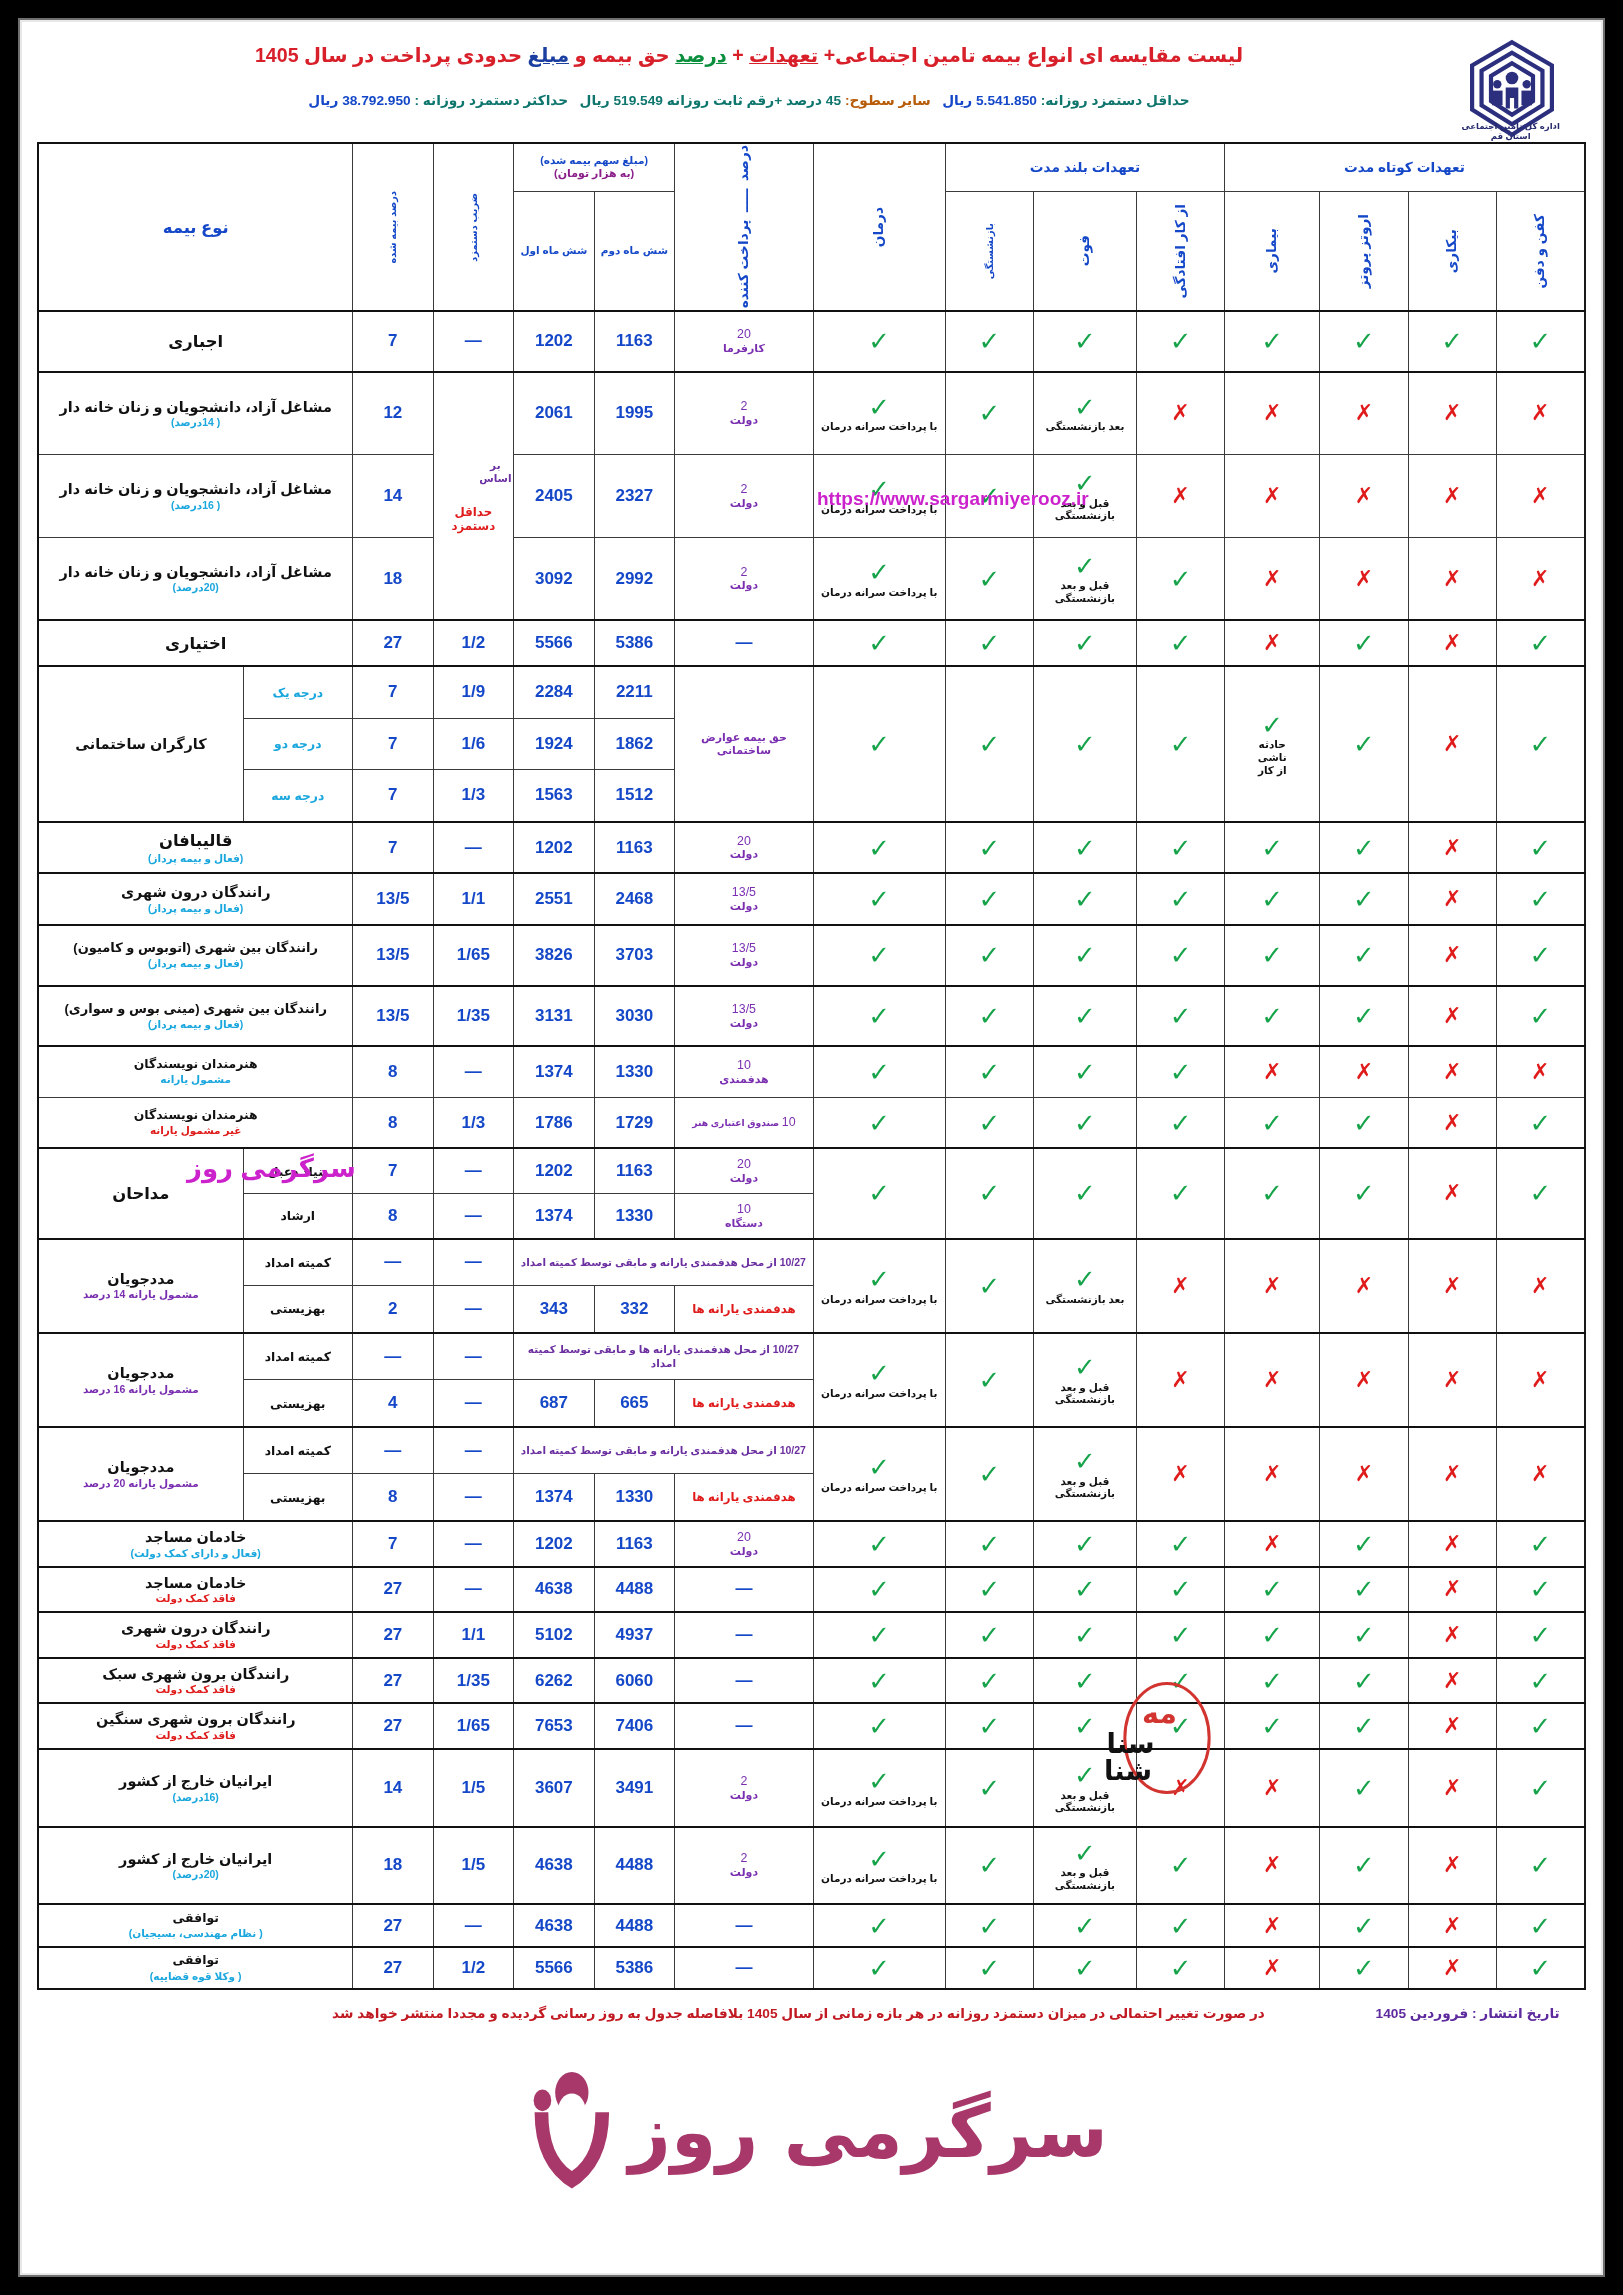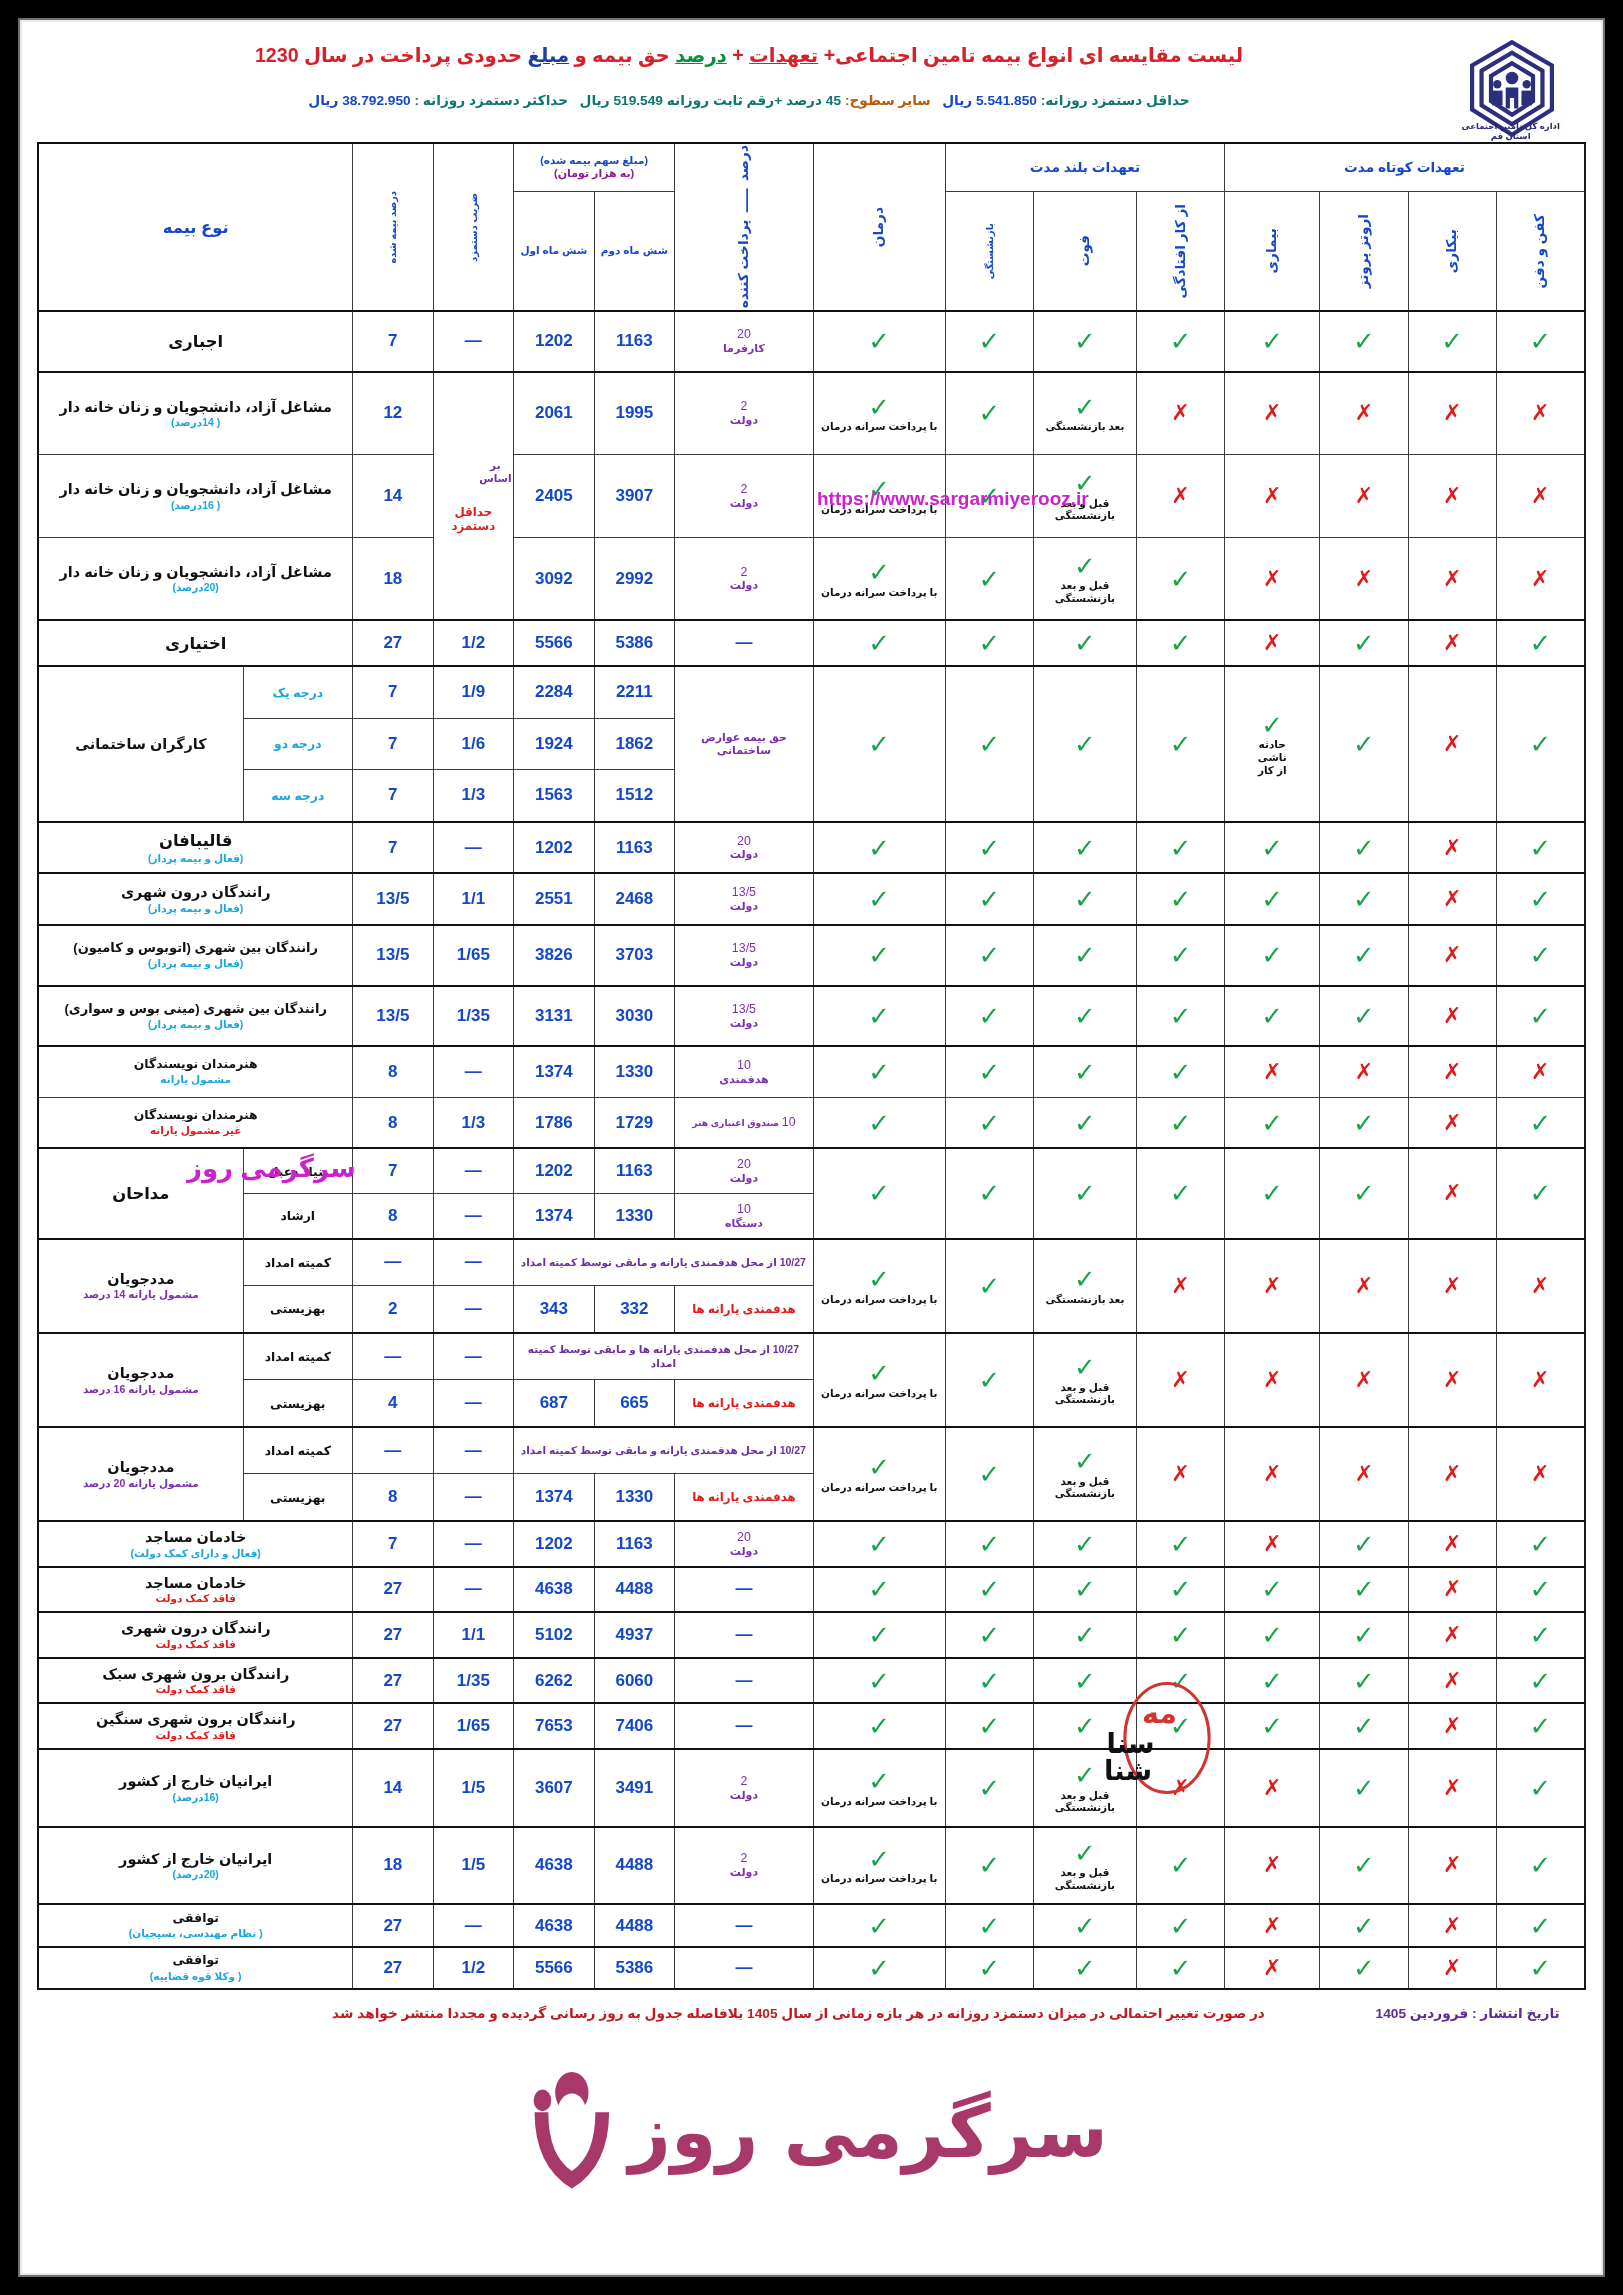--- a/index.html
+++ b/index.html
@@ -108,21 +108,21 @@
           <circle cx="36" cy="46" r="4"></circle>
           <circle cx="64" cy="46" r="4"></circle>
           <path d="M31 52 h10 v14 h-10 z"></path>
           <path d="M59 52 h10 v14 h-10 z"></path>
         </g>
       </svg>
     </div>
     <div class="logo-caption">اداره کل تامین اجتماعی استان قم</div>
 
     <div class="title-line">
-      <span class="t-red">لیست مقایسه ای انواع بیمه تامین اجتماعی+ </span><span class="t-red" style="text-decoration:underline">تعهدات</span><span class="t-red"> + </span><span class="t-green">درصد</span><span class="t-red"> حق بیمه و </span><span class="t-blue">مبلغ</span><span class="t-red"> حدودی پرداخت در سال 1230</span>
+      <span class="t-red">لیست مقایسه ای انواع بیمه تامین اجتماعی+ </span><span class="t-red" style="text-decoration:underline">تعهدات</span><span class="t-red"> + </span><span class="t-green">درصد</span><span class="t-red"> حق بیمه و </span><span class="t-blue">مبلغ</span><span class="t-red"> حدودی پرداخت در سال 1405</span>
     </div>
 
     <div class="wage-line">
       <span class="w-red">حداقل دستمزد روزانه:</span>
       <span class="w-blue">5.541.850 ریال</span>
       &nbsp;
       <span class="w-orange">سایر سطوح:</span>
       <span class="w-red">45 درصد +رقم ثابت روزانه 519.549 ریال</span>
       &nbsp;
       <span class="w-red">حداکثر دستمزد روزانه :</span>
@@ -282,21 +282,21 @@
                 </div>
               </td>
         <td><span class="tick">✓</span></td>
         <td>
                 <div class="cellstack">
                   <span class="tick">✓</span>
                   <span class="darman">با پرداخت سرانه درمان</span>
                 </div>
               </td>
         <td class="payer"><span class="n">2</span><br><span>دولت</span></td>
-        <td class="num">3907</td>
+        <td class="num">2327</td>
         <td class="num">2405</td>
         <td class="num">14</td>
         <td class="thick-left name" colspan="2">
           <span>مشاغل آزاد، دانشجویان و زنان خانه دار</span>
           <span class="name-sub">( 16درصد)</span>
         </td>
       </tr>
 
       <tr>
         <td style="height:79px;"><span class="cross">✗</span></td>

